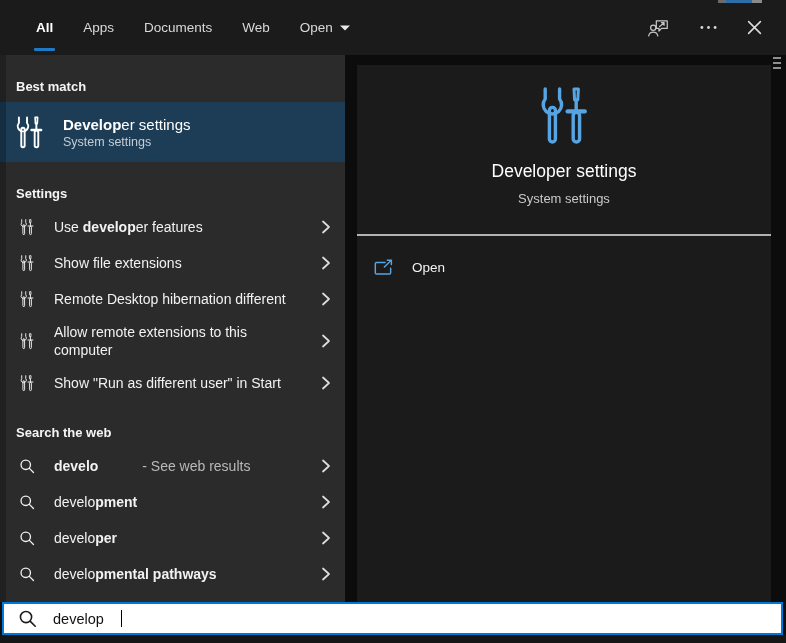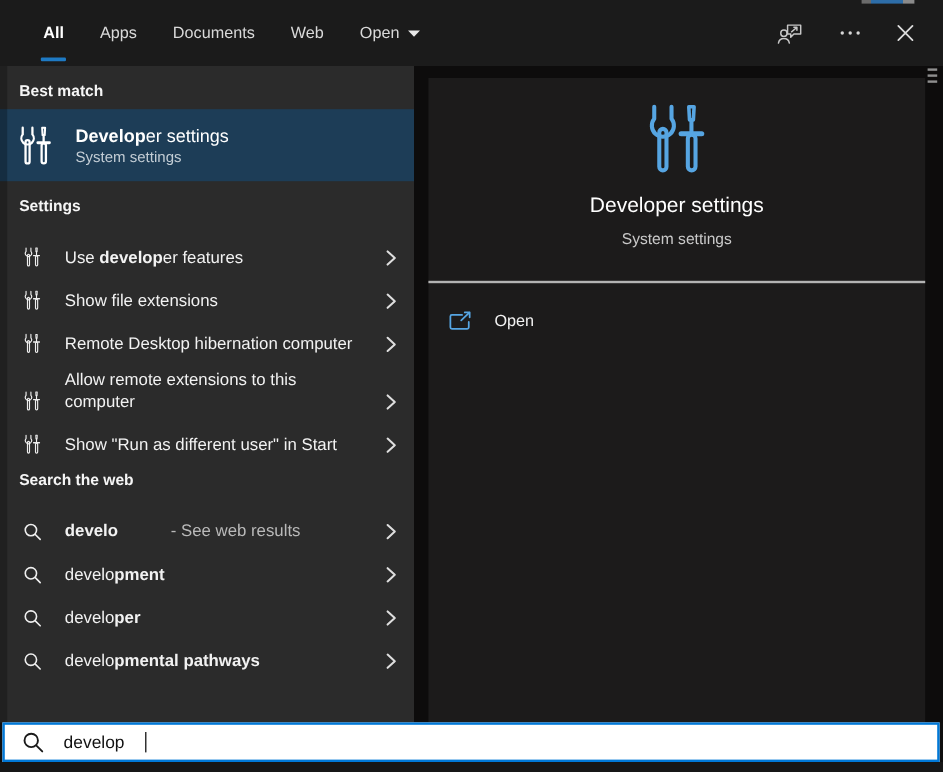--- a/index.html
+++ b/index.html
@@ -26,31 +26,31 @@
   .topbar-icons { margin-left:auto; display:flex; align-items:center; gap:30px; padding-right:24px; }
   .tb-icon { display:flex; align-items:center; justify-content:center; opacity:.92; }
   .sliver { position:absolute; top:0; right:24px; width:44px; height:3px;
     background:linear-gradient(90deg,#6b6b6b 0 18%,#2d6da8 18% 78%,#8a8a8a 78%); }
   
   .left-panel {
     position:absolute; top:55px; left:0; width:345px; bottom:41px;
     background:#2b2b2b; overflow:hidden;
   }
   .left-edge { position:absolute; left:0; top:0; bottom:0; width:6px; background:rgba(0,0,0,.25); }
-  .section-header { padding:13px 16px 8px 16px; font-size:13px; font-weight:bold; color:#f5f5f5; }
+  .section-header { padding:24px 16px 8px 16px; font-size:13px; font-weight:bold; color:#f5f5f5; }
   .bm-item {
     height:60px; background:var(--selection,#1d3d57); display:flex; align-items:center;
     padding:0 16px; gap:20px; cursor:default;
   }
   .bm-text { display:flex; flex-direction:column; gap:2px; }
   .bm-title { font-size:15px; color:#fff; }
   .bm-title b { font-weight:bold; }
   .bm-sub { font-size:12.5px; color:#c3cdd5; }
   .row {
-    min-height:36px; display:flex; align-items:flex-end; padding:0 14px 0 16px;
+    min-height:36px; display:flex; align-items:center; padding:0 14px 0 16px;
     gap:16px; cursor:default;
   }
   .row .glyph { width:22px; display:flex; justify-content:center; flex:0 0 22px; }
   .row .label { flex:1 1 auto; font-size:14px; color:#f2f2f2; line-height:1.3; max-width:248px; }
   .row .label b { font-weight:bold; }
   .row .label .dim { color:#b9b9b9;margin-left:40px; }
   .row .chev { margin-left:auto; display:flex; flex:0 0 auto; }
   
   .right-panel { position:absolute; top:55px; left:345px; right:0; bottom:41px; background:#0d0c0c; }
   .preview-card {
@@ -198,21 +198,21 @@
       <span class="glyph">
           <svg viewBox="0 0 24 32" fill="none" stroke-linejoin="round" stroke-linecap="round" width="14" height="18" stroke="#efefef">
     <path d="M2.6 3 L2.6 8 A4.6 4.6 0 1 0 9.8 8 L9.8 3" stroke-width="1.7"></path>
     <rect x="4.7" y="12.2" width="3" height="17.3" rx="1.5" stroke-width="1.7"></rect>
     <path d="M17 3 h2.2 l-0.3 5.5 h-1.6 z" stroke-width="1.5"></path>
     <path d="M18.1 8.5 V14" stroke-width="1.7"></path>
     <path d="M13.8 14.2 H22.4" stroke-width="2.1"></path>
     <rect x="16.6" y="14.6" width="3.2" height="14.9" rx="1.6" stroke-width="1.7"></rect>
   </svg>
         </span>
-      <span class="label">Remote Desktop hibernation computer</span>
+      <span class="label">Remote Desktop hibernation different</span>
       <span class="chev">
           <svg viewBox="0 0 10 16" fill="none" stroke="#dedede" stroke-width="1.7" stroke-linecap="round" stroke-linejoin="round" width="10" height="16">
     <path d="M2 2.5 L8 8 L2 13.5"></path>
   </svg>
         </span>
     </div>
     <div class="row" style="min-height:48px">
       <span class="glyph">
           <svg viewBox="0 0 24 32" fill="none" stroke-linejoin="round" stroke-linecap="round" width="14" height="18" stroke="#efefef">
     <path d="M2.6 3 L2.6 8 A4.6 4.6 0 1 0 9.8 8 L9.8 3" stroke-width="1.7"></path>

